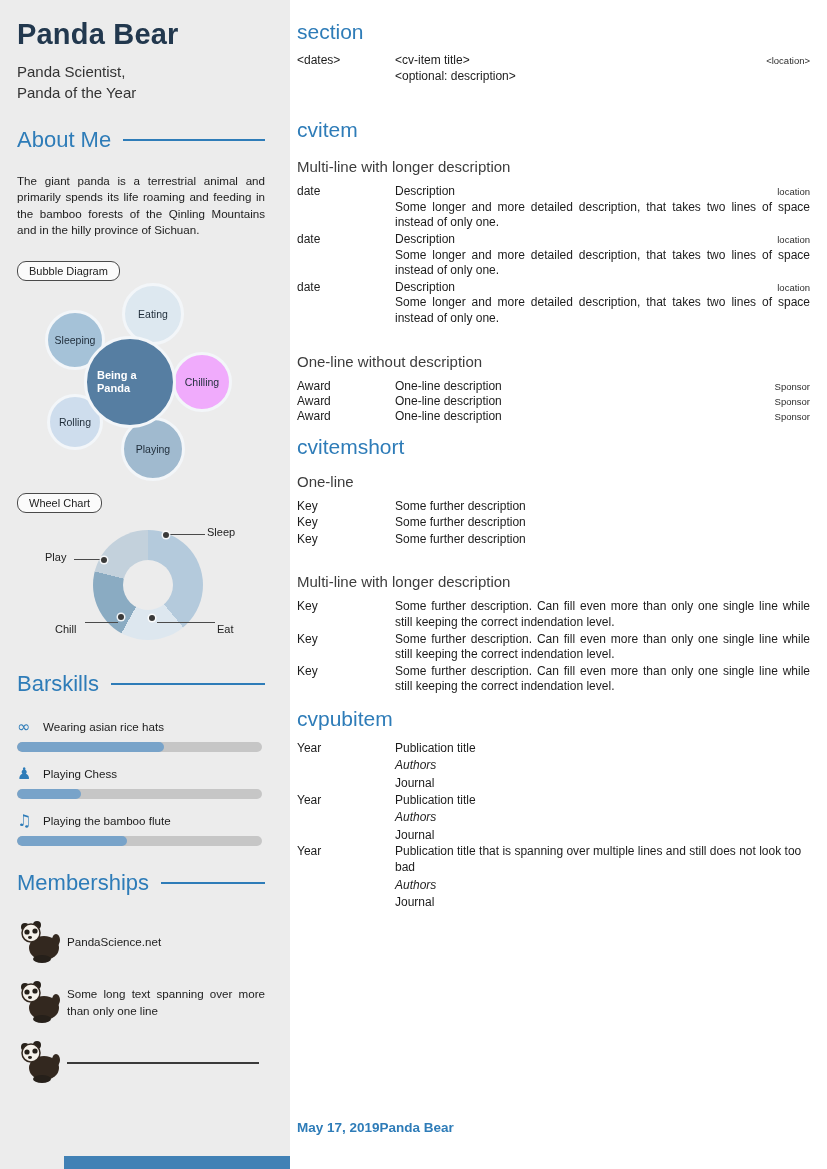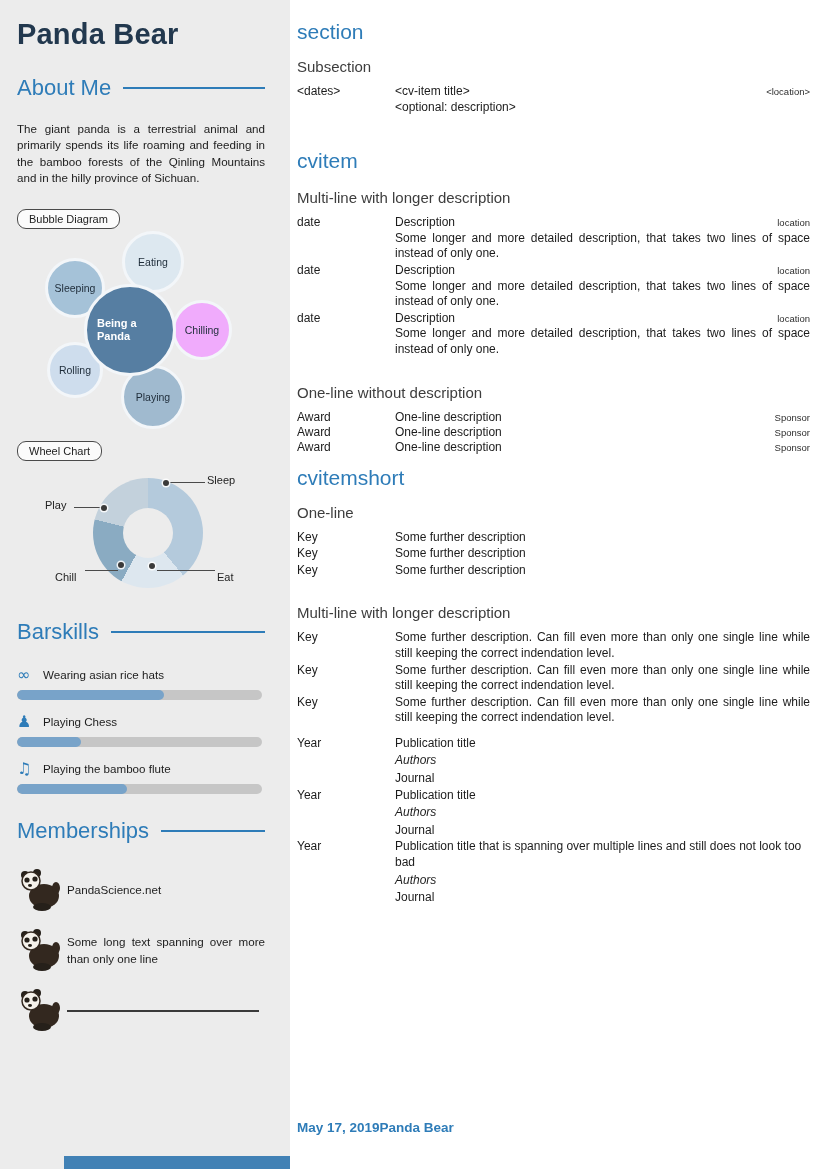--- a/index.html
+++ b/index.html
@@ -112,20 +112,24 @@
     color:#2e7cb8;font-size:13.5px;font-weight:bold}
 </style>
 </head>
 <body>
 
 <div class="page">
 
   <aside class="sidebar">
 
     <div class="side-name">Panda Bear</div>
+    <div class="tagline">
+      <div>Panda Scientist,</div>
+      <div>Panda of the Year</div>
+    </div>
 
     <div class="side-h">
       <span>About Me</span>
     </div>
     <div class="about-text">The giant panda is a terrestrial animal and primarily spends its life roaming and feeding in the bamboo forests of the Qinling Mountains and in the hilly province of Sichuan.</div>
 
 
     <div>
       <span class="chip">Bubble Diagram</span>
     </div>
@@ -247,21 +251,20 @@
       </span>
       <span class="member-line"></span>
     </div>
 
     <div class="bottom-strip"></div>
   </aside>
 
   <main class="main">
 
     <h2 class="sec-title">section</h2>
-    <h3 class="sub-title mt14">Subsection</h3>
 
     <div class="ci-group">
       <div class="ci">
         <div class="ci-left">&lt;dates&gt;</div>
         <div class="ci-body">
           <div class="ci-head">
             <span class="ci-title">&lt;cv-item title&gt;</span>
             <span class="ci-loc">&lt;location&gt;</span>
           </div>
           <div class="ci-desc">&lt;optional: description&gt;</div>
@@ -377,20 +380,21 @@
           </div>
       </div>
       <div class="ci">
         <div class="ci-left">Key</div>
         <div class="ci-body">
             <div class="ci-desc">Some further description.  Can fill even more than only one single line while still keeping the correct indendation level.</div>
           </div>
       </div>
     </div>
 
+    <h2 class="sec-title mt28">cvpubitem</h2>
 
     <div class="ci-group10">
       <div class="ci">
         <div class="ci-left">Year</div>
         <div class="ci-body">
           <div class="ci-title">Publication title</div>
           <div class="pub-authors">Authors</div>
           <div class="pub-journal">Journal</div>
         </div>
       </div>

